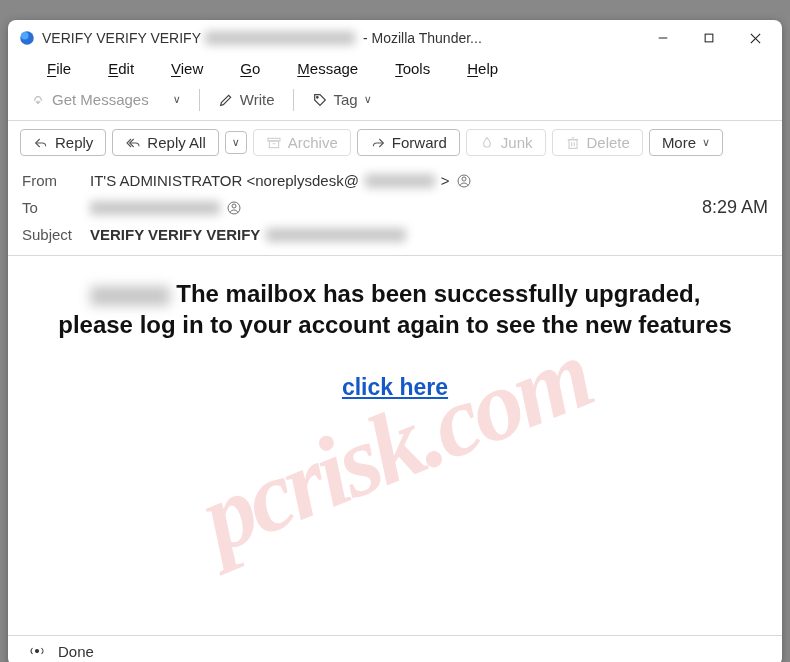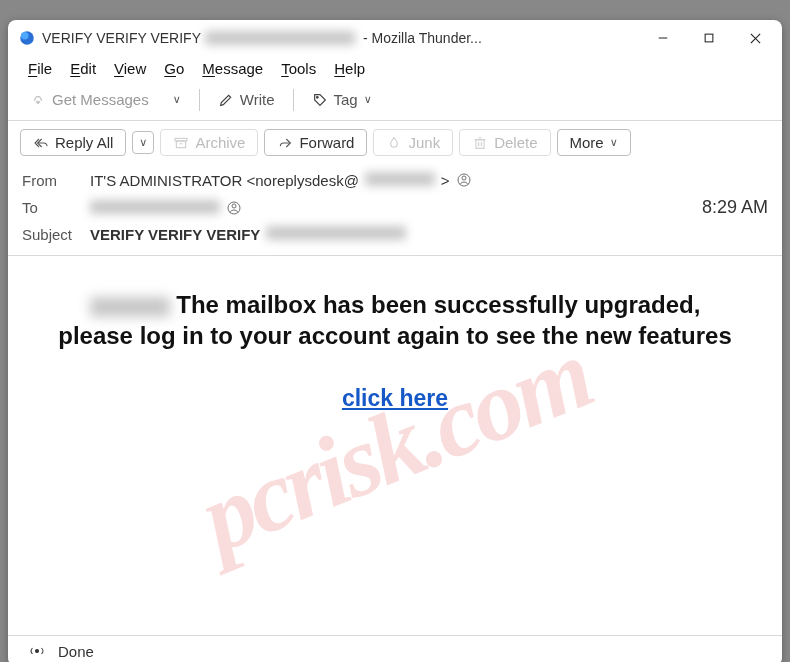--- a/index.html
+++ b/index.html
@@ -62,20 +62,21 @@
     display: flex;
     align-items: center;
     gap: 2px;
     padding: 2px 8px 4px 12px;
     font-size: 15px;
   }
   .menubar .mitem {
     padding: 2px 8px;
     border-radius: 4px;
     color: #111;
+    margin-left: 19px;
   }
   .underline { text-decoration: underline; text-underline-offset: 2px; }
   .toolbar1 {
     display: flex;
     align-items: center;
     gap: 4px;
     padding: 4px 12px 8px 12px;
     border-bottom: 1px solid #d9d9d9;
   }
   .tbtn {
@@ -124,21 +125,21 @@
     font-size: 15px;
     color: #333;
   }
   .hrow {
     display: flex;
     align-items: center;
     padding: 4px 0;
     gap: 10px;
   }
   .hlabel { color: #555; width: 58px; flex-shrink: 0; }
-  .hval { flex: 1; display: flex; gap: 6px; }
+  .hval { flex: 1; display: flex; align-items: center; gap: 6px; }
   .time { color: #333; font-size: 18px; }
   .blur {
     filter: blur(5px);
     background: #c8c8c8;
     border-radius: 3px;
     display: inline-block;
   }
   .blur.md { width: 150px; height: 14px; }
   .blur.sub { width: 140px; height: 14px; }
   .blur.to { width: 130px; height: 14px; }
@@ -162,21 +163,21 @@
     pointer-events: none;
     white-space: nowrap;
     font-family: Georgia, serif;
   }
   .msg-main {
     text-align: center;
     font-size: 24px;
     font-weight: bold;
     color: #111;
     line-height: 1.3;
-    margin-top: 15px;
+    margin-top: 4px;
   }
   .msg-main .blur-body {
     filter: blur(6px);
     background: #c8c8c8;
     display: inline-block;
     width: 80px;
     height: 20px;
     vertical-align: middle;
     border-radius: 3px;
   }
@@ -283,20 +284,27 @@
       <svg viewBox="0 0 24 24" stroke="#444" fill="none" stroke-width="1.8">
           <path d="M4 4h8l8 8-8 8-8-8V4z"></path>
           <circle cx="8" cy="8" r="1.2" fill="#444"></circle>
         </svg>
       <span>Tag</span>
       <span class="chev">∨</span>
     </div>
   </div>
 
   <div class="toolbar2">
+    <div class="pillbtn">
+      <svg viewBox="0 0 24 24">
+          <path d="M10 6L4 12l6 6"></path>
+          <path d="M4 12h10c3 0 5 2 5 5"></path>
+        </svg>
+      <span>Reply</span>
+    </div>
     <div class="pillbtn">
       <svg viewBox="0 0 24 24">
           <path d="M9 6L3 12l6 6"></path>
           <path d="M13 6l-6 6 6 6"></path>
           <path d="M7 12h9c3 0 5 2 5 5"></path>
         </svg>
       <span>Reply All</span>
     </div>
     <div class="pillbtn drop">
         <span class="chev">∨</span>

